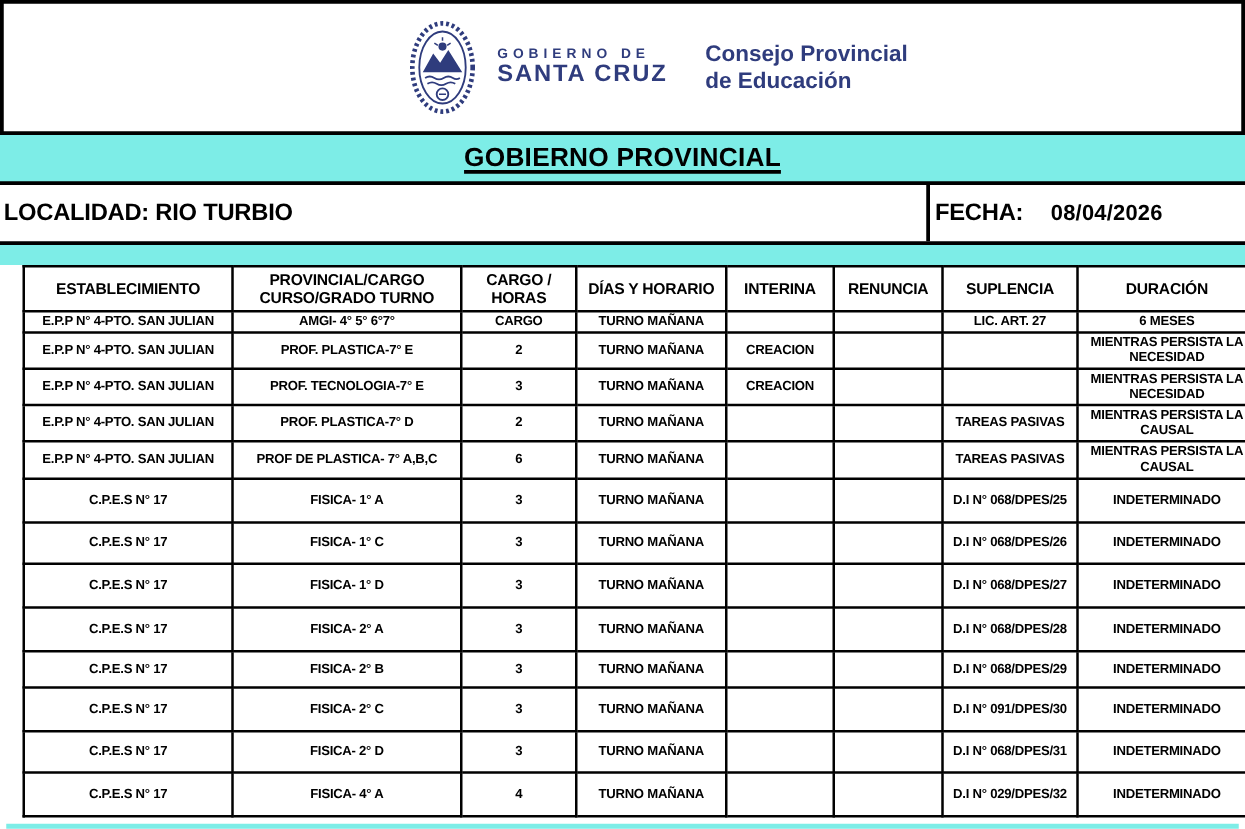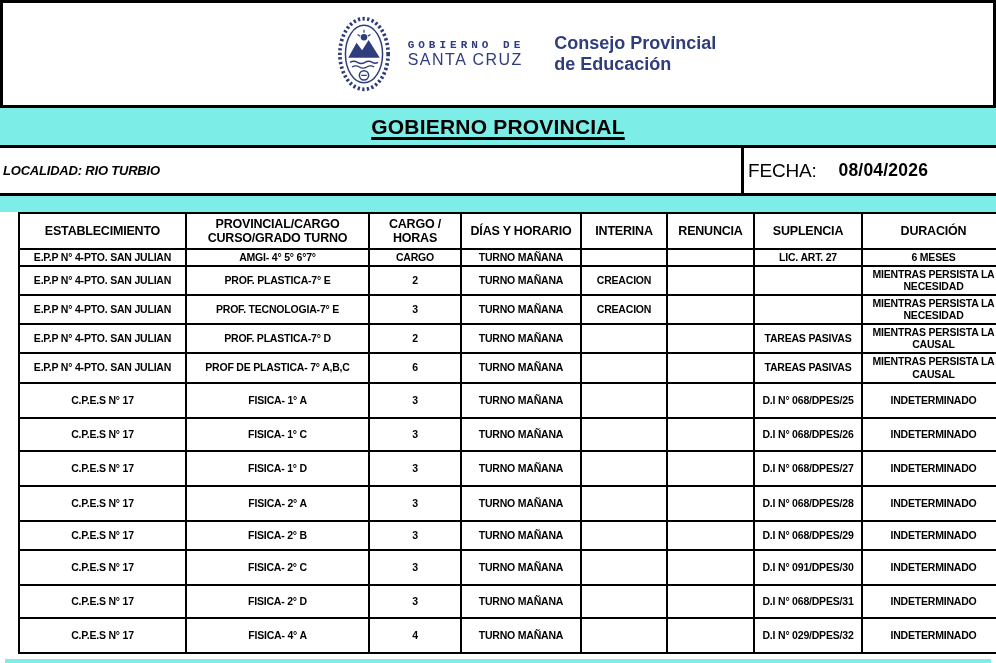--- a/index.html
+++ b/index.html
@@ -20,49 +20,49 @@
   
   .header-box{
     height:108px;
     border:3px solid var(--ink);
     display:flex;align-items:center;justify-content:center;
     background:#fff;
   }
   .brand{display:flex;align-items:center;transform:translateX(28px);}
   .emblem{display:inline-block;width:56px;height:78px;margin-right:16px;}
   .gob{color:var(--navy);margin-right:30px;}
-  .gob-line1{font-size:11px;letter-spacing:4px;font-weight:600;white-space:nowrap;font-family:Liberation Mono, monospace;}
-  .gob-line2{font-size:16px;font-weight:normal;letter-spacing:1.5px;white-space:nowrap;}
+  .gob-line1{font-size:11px;letter-spacing:4px;font-weight:600;white-space:nowrap;}
+  .gob-line2{font-size:19px;font-weight:bold;letter-spacing:1.5px;white-space:nowrap;}
   .consejo{color:var(--navy);font-size:18px;font-weight:600;line-height:1.15;}
 
   
   .title-band{
     height:40px;background:var(--cyan);
     border-bottom:3px solid var(--ink);
     display:flex;align-items:center;justify-content:center;
   }
   .title-text{
     font-size:21px;font-weight:bold;letter-spacing:0.2px;
     text-decoration:underline;text-decoration-thickness:2.5px;text-underline-offset:3px;
   }
 
   
   .locality-band{
     height:48px;background:#fff;border-bottom:3px solid var(--ink);
     display:flex;align-items:stretch;
   }
   .locality{
     flex:1;display:flex;align-items:center;
-    font-size:13px;font-weight:bold;padding-left:3px;letter-spacing:-0.2px;font-style:italic;
+    font-size:19px;font-weight:bold;padding-left:3px;letter-spacing:-0.2px;
   }
   .fecha-cell{
     width:255px;border-left:3px solid var(--ink);
     display:flex;align-items:center;padding-left:4px;
   }
-  .fecha-label{font-size:19px;font-weight:normal;letter-spacing:-0.2px;}
+  .fecha-label{font-size:19px;font-weight:bold;letter-spacing:-0.2px;}
   .fecha-value{font-size:17.5px;font-weight:bold;margin-left:22px;letter-spacing:0.2px;}
 
   .cyan-strip{height:16px;background:var(--cyan);}
 
   
   table{
     border-collapse:collapse;table-layout:fixed;
     margin:0 18px;width:986px;
   }
   th,td{

